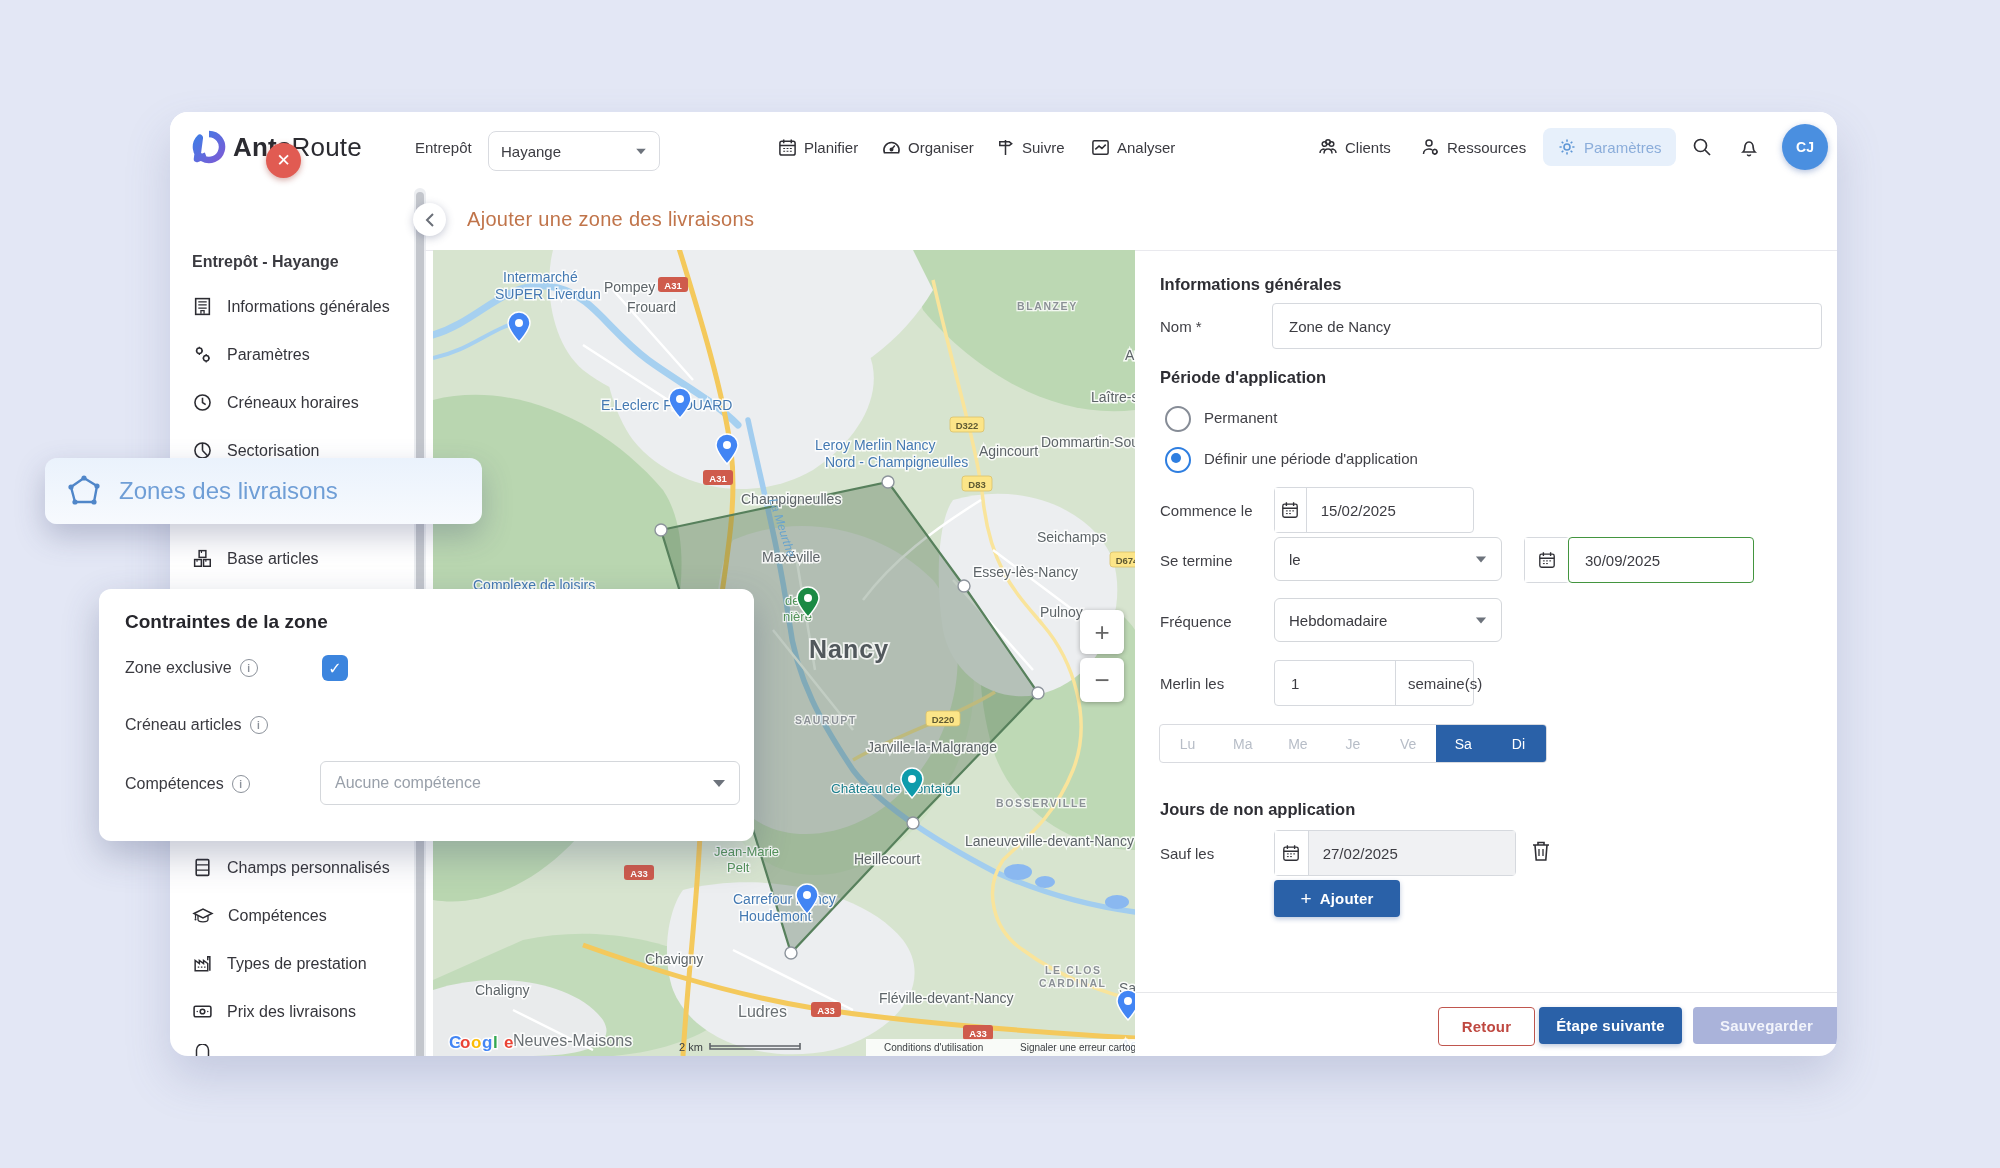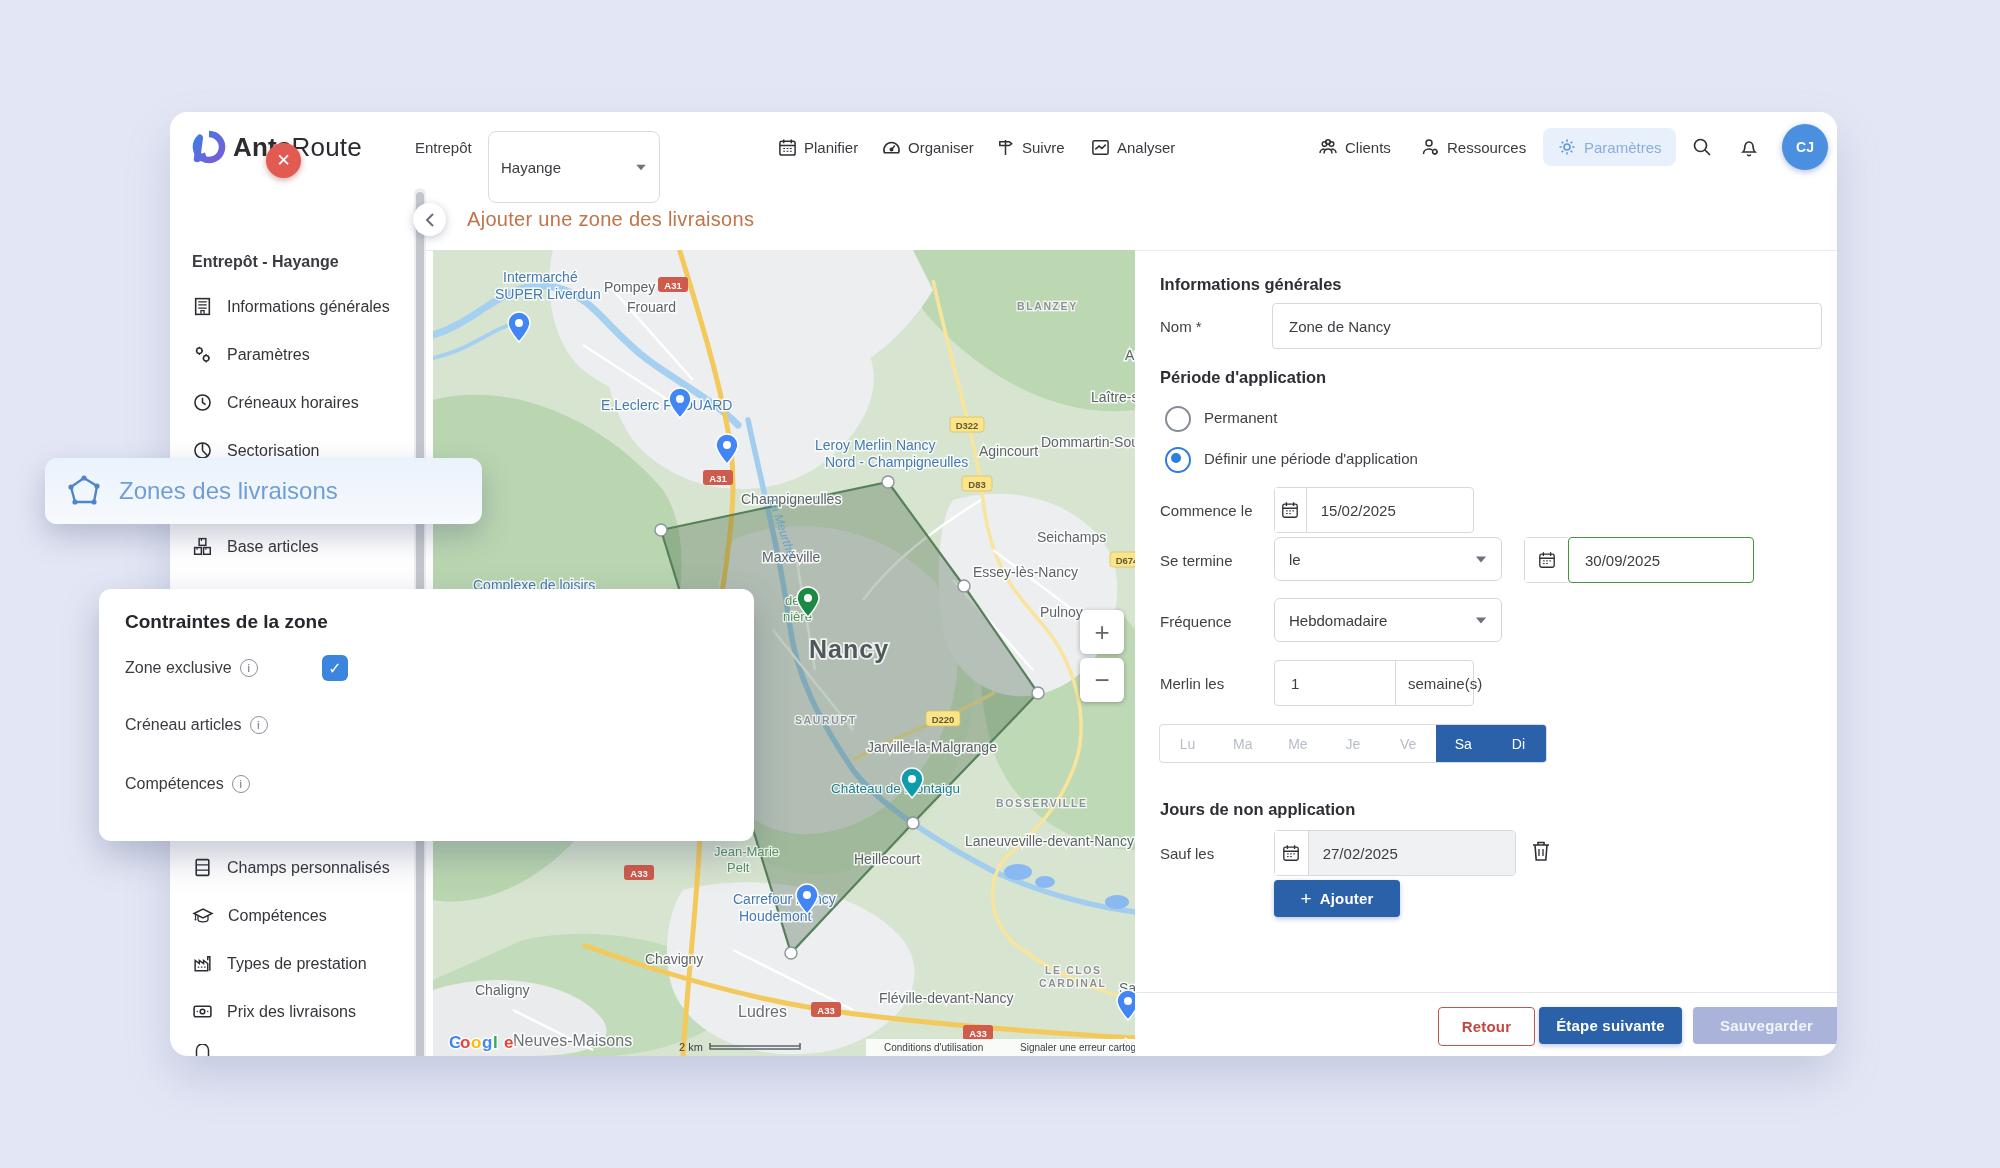--- a/index.html
+++ b/index.html
@@ -12,21 +12,21 @@
   .logo{position:absolute;left:22px;top:18px;display:flex;align-items:center;gap:7px}
   .logo-text{font-size:26px;color:#2b2b31;letter-spacing:.2px}
   .logo-text b{font-weight:700}
   .nav-item{position:absolute;top:0;height:70px;display:flex;align-items:center;gap:7px;
             font-size:15px;font-weight:500;color:#3a3a40;cursor:pointer}
   .nav-item svg{display:block}
   .pill{background:#e7f0fb;border-radius:8px;padding:0 14px;height:38px;top:16px;color:#8badda}
   .wh-label{position:absolute;left:245px;top:27px;font-size:15px;color:#3c3c42}
   .wh-select{position:absolute;left:318px;top:19px;width:146px;height:38px;border:1px solid #d9dbe0;
              border-radius:8px;display:flex;align-items:center;justify-content:space-between;
-             padding:16px 12px;font-size:15px;color:#3c3c42;background:#fff;cursor:pointer}
+             padding:0 12px;font-size:15px;color:#3c3c42;background:#fff;cursor:pointer}
   .avatar{position:absolute;left:1612px;top:12px;width:46px;height:46px;border-radius:50%;
           background:#4a8fe0;color:#fff;font-weight:700;font-size:14px;display:flex;
           align-items:center;justify-content:center;box-shadow:0 2px 6px rgba(40,80,160,.35);cursor:pointer}
   
   .side-header{position:absolute;left:22px;font-size:16px;font-weight:700;color:#3a3a40}
   .side-item{position:absolute;left:22px;display:flex;align-items:center;gap:14px;font-size:16px;
              color:#35353b;cursor:pointer;white-space:nowrap}
   .side-item svg{flex:0 0 auto}
   .divider-track{position:absolute;left:244px;top:76px;width:12px;height:962px;background:#eceef1;border-radius:6px}
   .divider-thumb{position:absolute;left:246px;top:80px;width:8px;height:952px;background:#c3c6cc;border-radius:4px}
@@ -222,21 +222,21 @@
       <span>Créneaux horaires</span>
     </div>
     <div class="side-item" style="top:328px">
       <svg width="21" height="21" viewBox="0 0 20 20" fill="none" stroke="#2c2c32" stroke-width="1.5">
         <circle cx="10" cy="10" r="7.2"></circle>
           <path d="M10 10V2.8M10 10l5 5.2"></path>
         </svg>
       <span>Sectorisation</span>
     </div>
 
-    <div class="side-item" style="top:424px">
+    <div class="side-item" style="top:436px">
       <svg width="21" height="21" viewBox="0 0 20 20" fill="none" stroke="#2c2c32" stroke-width="1.4">
         <rect x="6.8" y="2.5" width="6.4" height="6.4"></rect>
           <rect x="2.5" y="11" width="6.4" height="6.4"></rect>
         <rect x="11" y="11" width="6.4" height="6.4"></rect>
           <path d="M9 2.5v2.2M4.8 11v2.2M13.2 11v2.2" stroke-width="1.1"></path>
         </svg>
       <span>Base articles</span>
     </div>
     <div class="side-item" style="top:745px">
       <svg width="21" height="21" viewBox="0 0 20 20" fill="none" stroke="#2c2c32" stroke-width="1.5">
@@ -570,13 +570,17 @@
 
   <div class="popup-label" style="top:127px">
     <span>Créneau articles</span>
     <span class="info-i">i</span>
   </div>
 
   <div class="popup-label" style="top:186px">
     <span>Compétences</span>
     <span class="info-i">i</span>
   </div>
+  <div class="select" style="position:absolute;left:221px;top:172px;width:390px;height:42px">
+    <span class="ph">Aucune compétence</span>
+    <span class="caret"></span>
+  </div>
 </div>
 
 </body></html>

